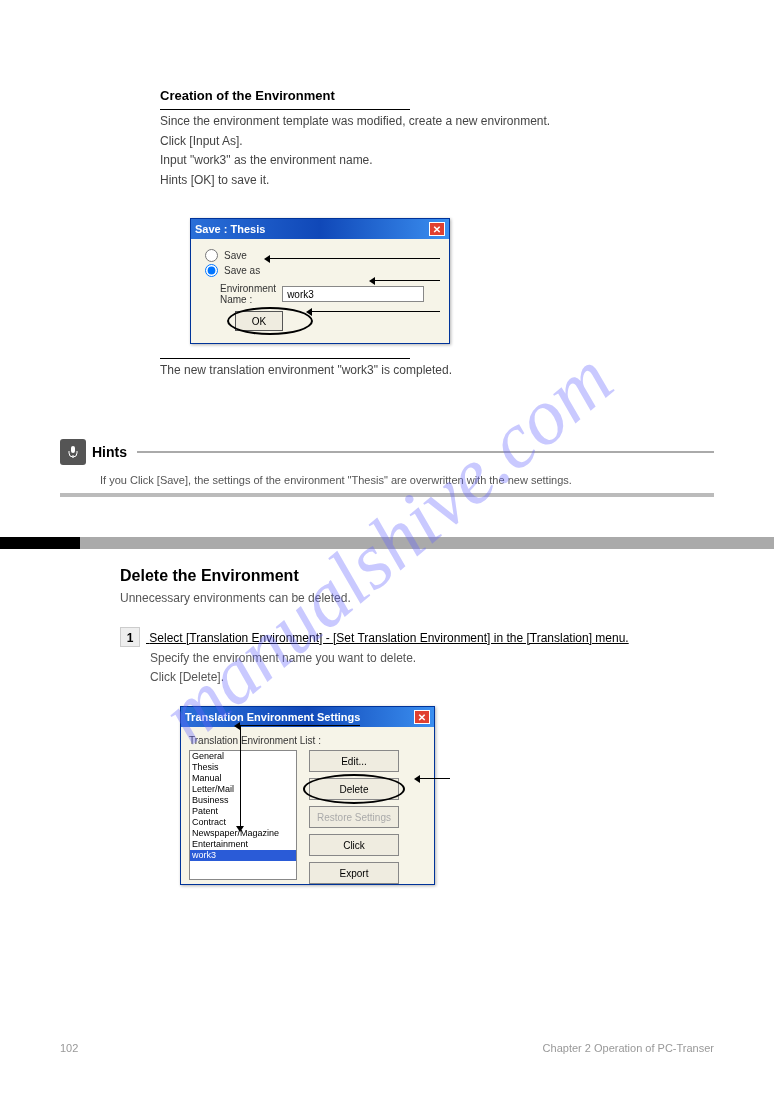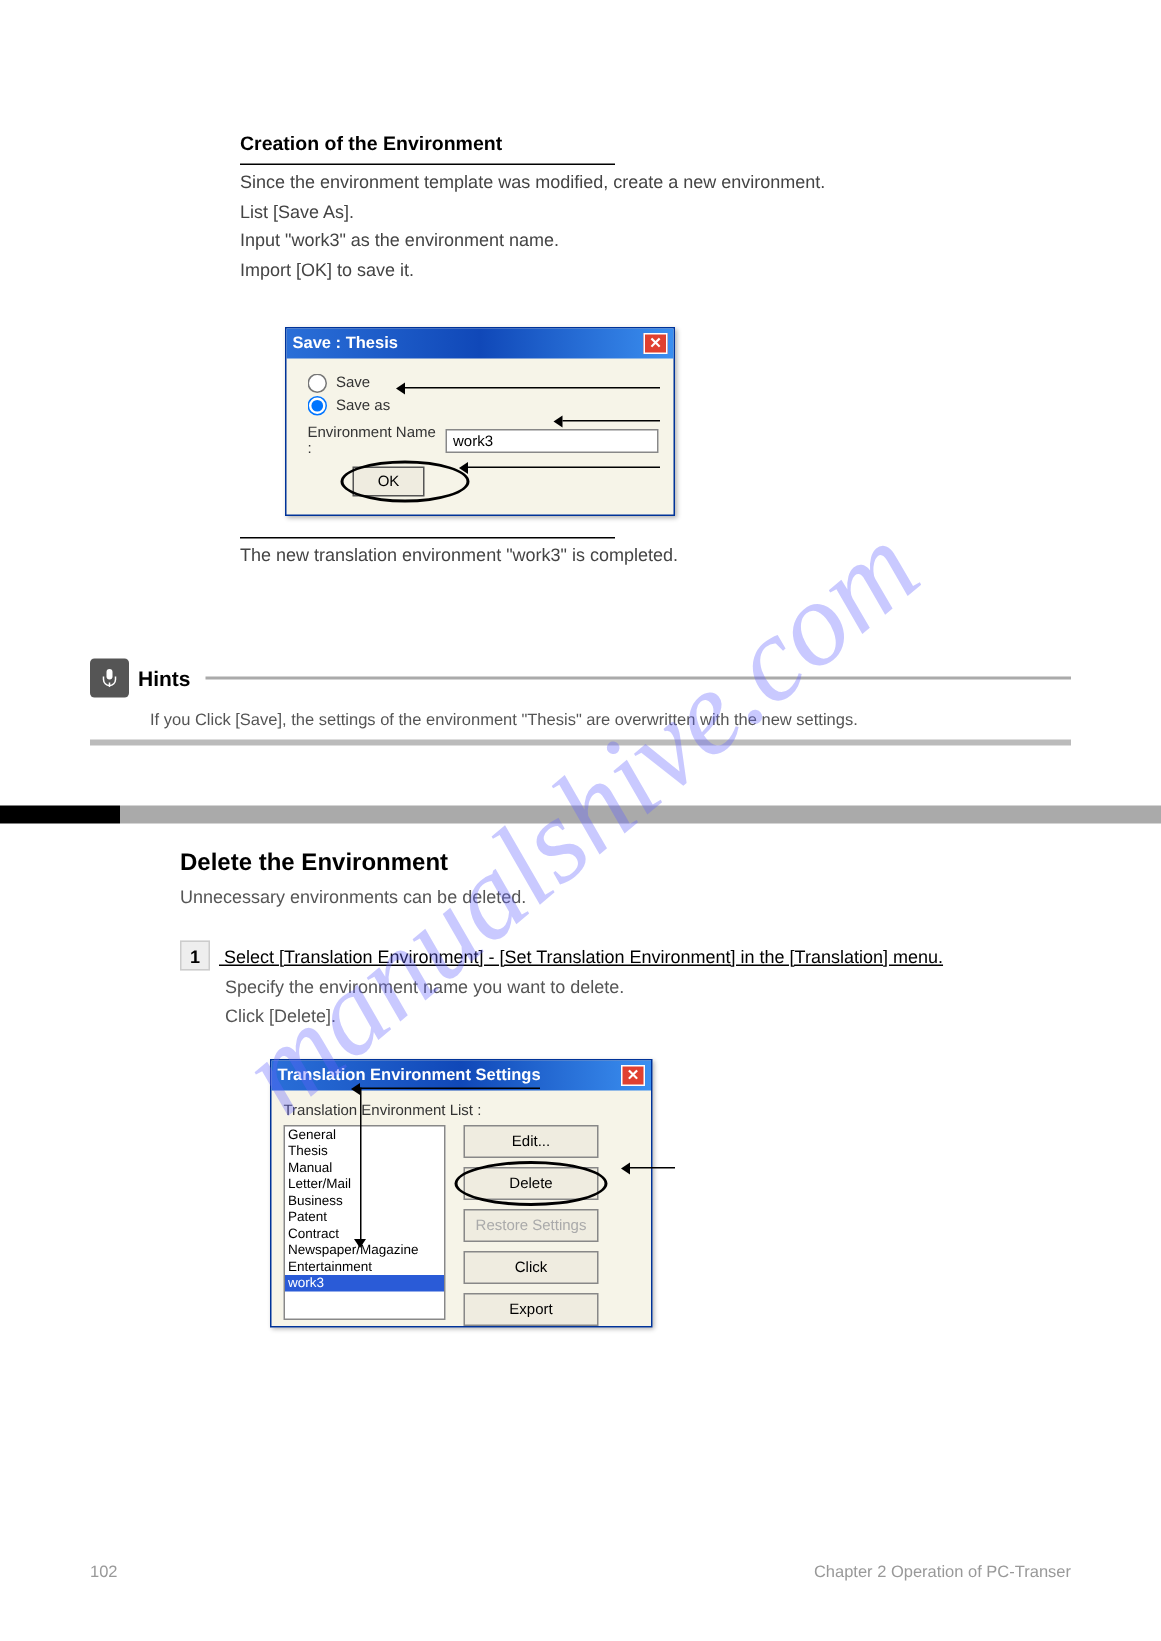--- a/index.html
+++ b/index.html
@@ -8,21 +8,21 @@
 .watermark { position: absolute; top: 50%; left: 50%; transform: translate(-50%,-50%) rotate(-40deg); font-size: 80px; color: rgba(100,100,255,0.35); font-style: italic; font-family: 'Times New Roman', serif; pointer-events: none; z-index: 10; white-space: nowrap; }
 .section-title { font-size: 13px; font-weight: bold; margin: 8px 0 6px 100px; }
 .body-text { font-size: 12px; margin: 4px 0 4px 100px; line-height: 1.3; color: #444; }
 .rule-thin { border: none; border-top: 1px solid #000; margin: 4px 0 4px 100px; width: 250px; }
 .dialog1 { position: relative; margin: 30px 0 10px 130px; width: 260px; border: 1px solid #003399; background: #f6f4e8; box-shadow: 1px 1px 3px rgba(0,0,0,0.3); }
 .titlebar { background: linear-gradient(to right,#2a6fd8,#1048b8,#3b8ff0); color: #fff; font-size: 11px; font-weight: bold; padding: 3px 4px; display: flex; justify-content: space-between; align-items: center; }
 .closebtn { width: 16px; height: 14px; background: #e04030; color: #fff; display: flex; align-items: center; justify-content: center; font-size: 10px; border: 1px solid #fff; cursor: pointer; }
 .dialog-body { padding: 8px 10px 12px 14px; font-size: 10px; color: #333; position: relative; }
 .radio-row { display: flex; align-items: center; margin: 2px 0; font-size: 10px; }
 .radio-row input { margin-right: 6px; }
-.field-row { display: flex; align-items: center; margin: 6px 0; font-size: 10px; }
+.field-row { display: flex; align-items: center; margin: 6px 15px; font-size: 10px; }
 .field-row label { margin-right: 6px; }
 .field-row input[type=text] { flex: 0 0 100px; height: 16px; border: 1px solid #888; font-size: 10px; padding: 1px 4px; }
 .okbtn-wrap { margin: 6px 0 0 30px; }
 .okbtn { width: 48px; height: 20px; border: 1px solid #555; background: #efece0; font-size: 10px; cursor: pointer; }
 .oval { border: 2px solid #000; border-radius: 50%/50%; position: absolute; pointer-events: none; }
 .arrow-line { position: absolute; height: 0; border-top: 1.5px solid #000; }
 .arrow-line::before { content: ''; position: absolute; left: -6px; top: -4px; border-right: 6px solid #000; border-top: 4px solid transparent; border-bottom: 4px solid transparent; }
 .hints-bar { margin: 60px 0 0 0; display: flex; align-items: center; }
 .hints-icon { width: 26px; height: 26px; background: #555; border-radius: 3px; display: flex; align-items: center; justify-content: center; color: #fff; margin-right: 6px; }
 .hints-label { font-weight: bold; font-size: 14px; margin-right: 10px; }
@@ -48,23 +48,23 @@
 </style>
 </head>
 <body>
 
 <div class="page">
   <div class="watermark">manualshive.com</div>
 
   <div class="section-title">Creation of the Environment</div>
   <hr class="rule-thin">
   <div class="body-text">Since the environment template was modified, create a new environment.</div>
-  <div class="body-text">List [Save As].</div>
+  <div class="body-text">Click [Input As].</div>
   <div class="body-text">Input "work3" as the environment name.</div>
-  <div class="body-text">Import [OK] to save it.</div>
+  <div class="body-text">Hints [OK] to save it.</div>
 
   <div style="position:relative;">
     <div class="dialog1">
       <div class="titlebar">
         <span>Save : Thesis</span>
         <span class="closebtn">✕</span>
       </div>
       <div class="dialog-body">
         <div class="radio-row">
           <input type="radio" name="s" style="">

